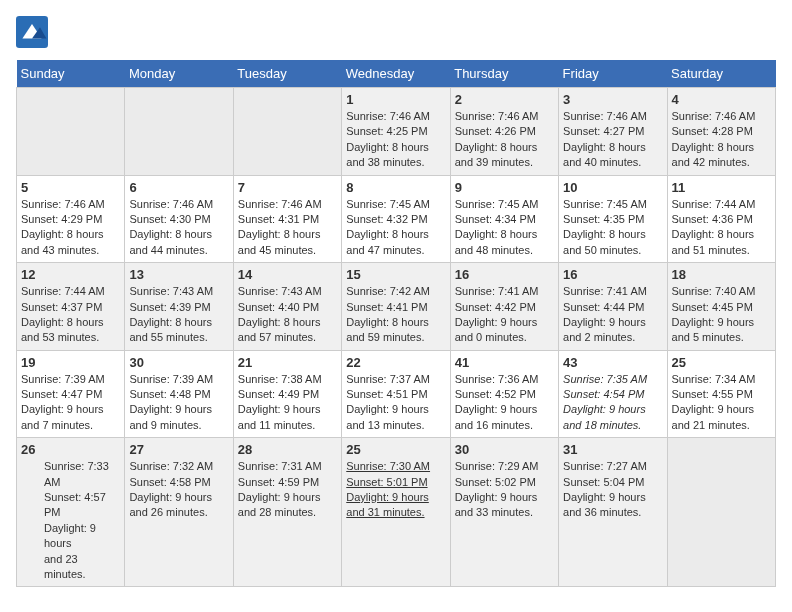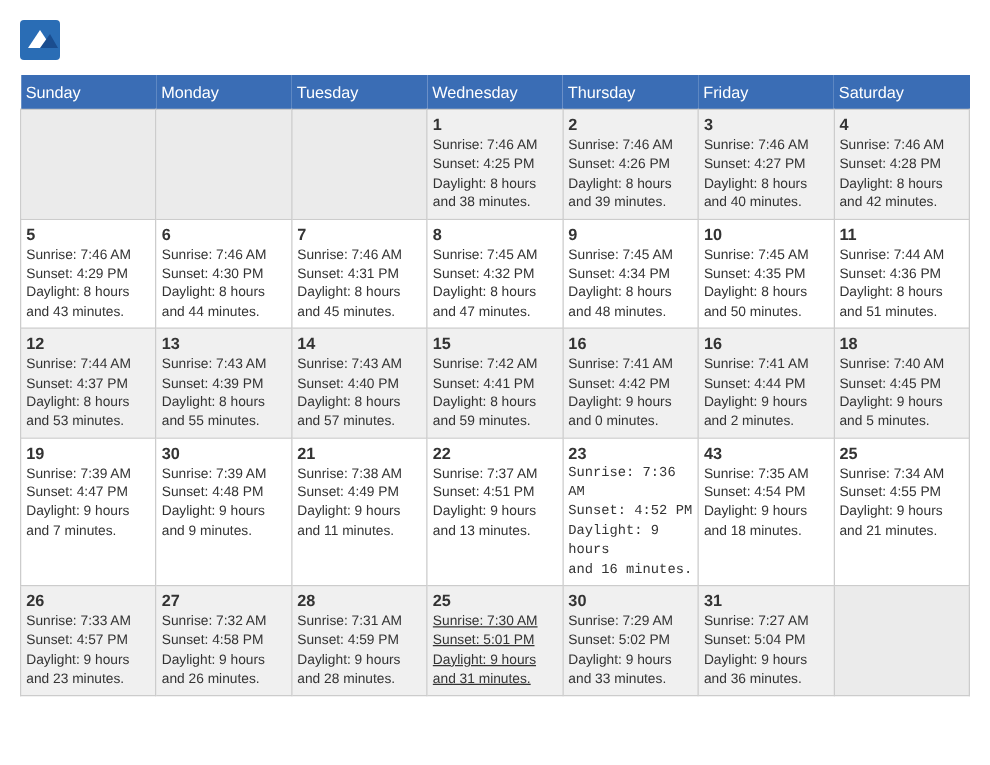--- a/index.html
+++ b/index.html
@@ -287,45 +287,45 @@
 and 11 minutes.</div>
         </td>
         <td>
           <div class="day-num">22</div>
           <div class="day-info" style="white-space: pre-line;">Sunrise: 7:37 AM
 Sunset: 4:51 PM
 Daylight: 9 hours
 and 13 minutes.</div>
         </td>
         <td>
-          <div class="day-num">23</div>
-          <div class="day-info" style="white-space: pre-line; font-family: Liberation Mono, monospace;">Sunrise: 7:36 AM
+          <div class="day-num">41</div>
+          <div class="day-info" style="white-space: pre-line;">Sunrise: 7:36 AM
 Sunset: 4:52 PM
 Daylight: 9 hours
 and 16 minutes.</div>
         </td>
         <td>
           <div class="day-num">43</div>
-          <div class="day-info" style="white-space: pre-line;">Sunrise: 7:35 AM
+          <div class="day-info" style="white-space: pre-line; font-style: italic;">Sunrise: 7:35 AM
 Sunset: 4:54 PM
 Daylight: 9 hours
 and 18 minutes.</div>
         </td>
         <td>
           <div class="day-num">25</div>
           <div class="day-info" style="white-space: pre-line;">Sunrise: 7:34 AM
 Sunset: 4:55 PM
 Daylight: 9 hours
 and 21 minutes.</div>
         </td>
       </tr>
       <tr class="row-shaded">
         <td>
           <div class="day-num">26</div>
-          <div class="day-info" style="white-space: pre-line;">Sunrise: 7:33 AM
+          <div class="day-info" style="white-space: pre-line; margin-left: 23px;">Sunrise: 7:33 AM
 Sunset: 4:57 PM
 Daylight: 9 hours
 and 23 minutes.</div>
         </td>
         <td>
           <div class="day-num">27</div>
           <div class="day-info" style="white-space: pre-line;">Sunrise: 7:32 AM
 Sunset: 4:58 PM
 Daylight: 9 hours
 and 26 minutes.</div>

